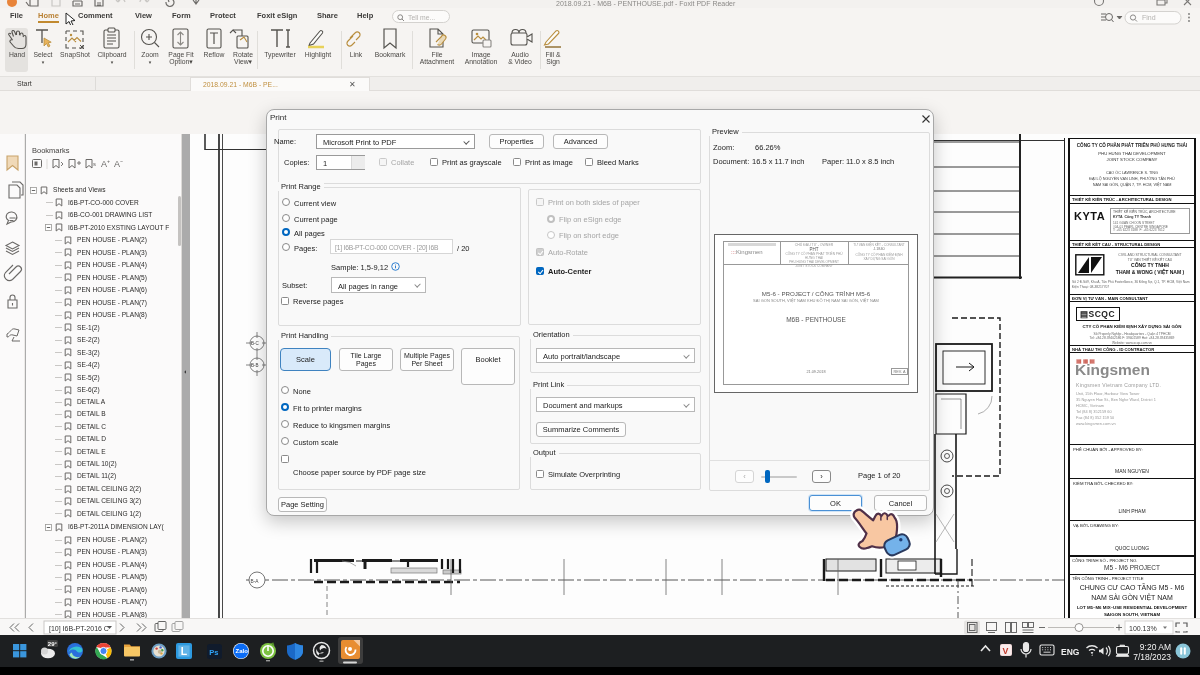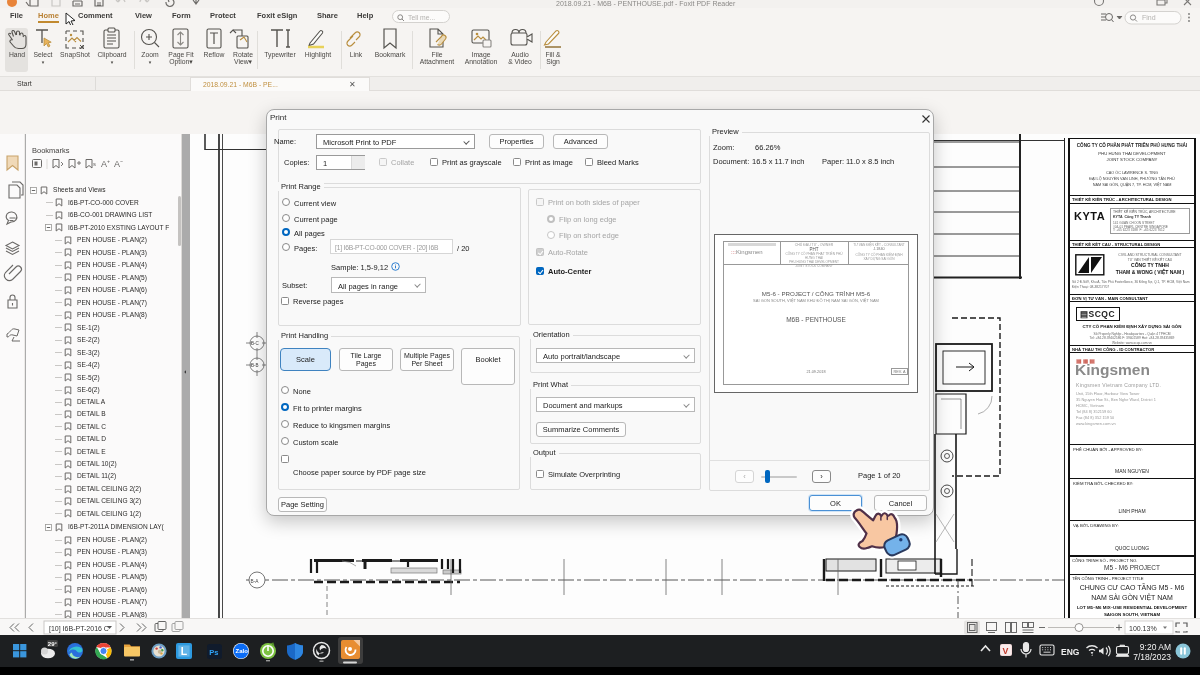--- a/index.html
+++ b/index.html
@@ -667,21 +667,21 @@
         <span class="abs" style="left:6px;top:4px">All pages in range</span>
         <span class="ddarrow" style="border-color:#888"></span>
       </div>
     <span class="check" style="left:14px;top:187px"></span>
       <span class="lbl" style="left:26px;top:187px">Reverse pages</span>
 
     <div class="group" style="left:261px;top:79px;width:173px;height:136px"></div>
     <span class="check dis" style="left:269px;top:88px"></span>
       <span class="lbl grey" style="left:281px;top:88px">Print on both sides of paper</span>
     <span class="radio dissel" style="left:280px;top:105px"></span>
-      <span class="lbl grey" style="left:292px;top:105px">Flip on long edge</span>
+      <span class="lbl grey" style="left:292px;top:105px">Flip on eSign edge</span>
     <span class="radio dis" style="left:280px;top:121px"></span>
       <span class="lbl grey" style="left:292px;top:121px">Flip on short edge</span>
     <span class="check ongrey" style="left:269px;top:138px"></span>
       <span class="lbl grey" style="left:281px;top:138px">Auto-Rotate</span>
     <span class="check on" style="left:269px;top:157px"></span>
       <span class="lbl" style="left:281px;top:157px;font-weight:700">Auto-Center</span>
 
     <div class="group" style="left:11px;top:226px;width:242px;height:154px"></div>
     <span class="glabel" style="left:11px;top:221px">Print Handling</span>
     <div class="btn" style="left:13px;top:238px;width:51px;height:23px;line-height:22px;background:#d9eafa;border:1px solid #3f83c0;border-radius:4px">Scale</div>
@@ -700,21 +700,21 @@
       <span class="lbl" style="left:26px;top:358px">Choose paper source by PDF page size</span>
 
     <div class="group" style="left:263px;top:225px;width:171px;height:38px"></div>
     <span class="glabel" style="left:263px;top:220px">Orientation</span>
     <div class="field" style="left:269px;top:238px;width:159px;height:15px;border-color:#b8b8b8">
         <span class="abs" style="left:6px;top:3px">Auto portrait/landscape</span>
         <span class="ddarrow" style="border-color:#888"></span>
       </div>
 
     <div class="group" style="left:263px;top:275px;width:171px;height:59px"></div>
-    <span class="glabel" style="left:263px;top:270px">Print What</span>
+    <span class="glabel" style="left:263px;top:270px">Print Link</span>
     <div class="field" style="left:269px;top:287px;width:159px;height:15px;border-color:#b8b8b8">
         <span class="abs" style="left:6px;top:3px">Document and markups</span>
         <span class="ddarrow" style="border-color:#888"></span>
       </div>
     <div class="btn" style="left:269px;top:312px;width:90px;height:15px;line-height:14px">Summarize Comments</div>
 
     <div class="group" style="left:263px;top:343px;width:171px;height:37px"></div>
     <span class="glabel" style="left:263px;top:338px">Output</span>
     <span class="check" style="left:269px;top:360px"></span>
       <span class="lbl" style="left:281px;top:360px">Simulate Overprinting</span>

